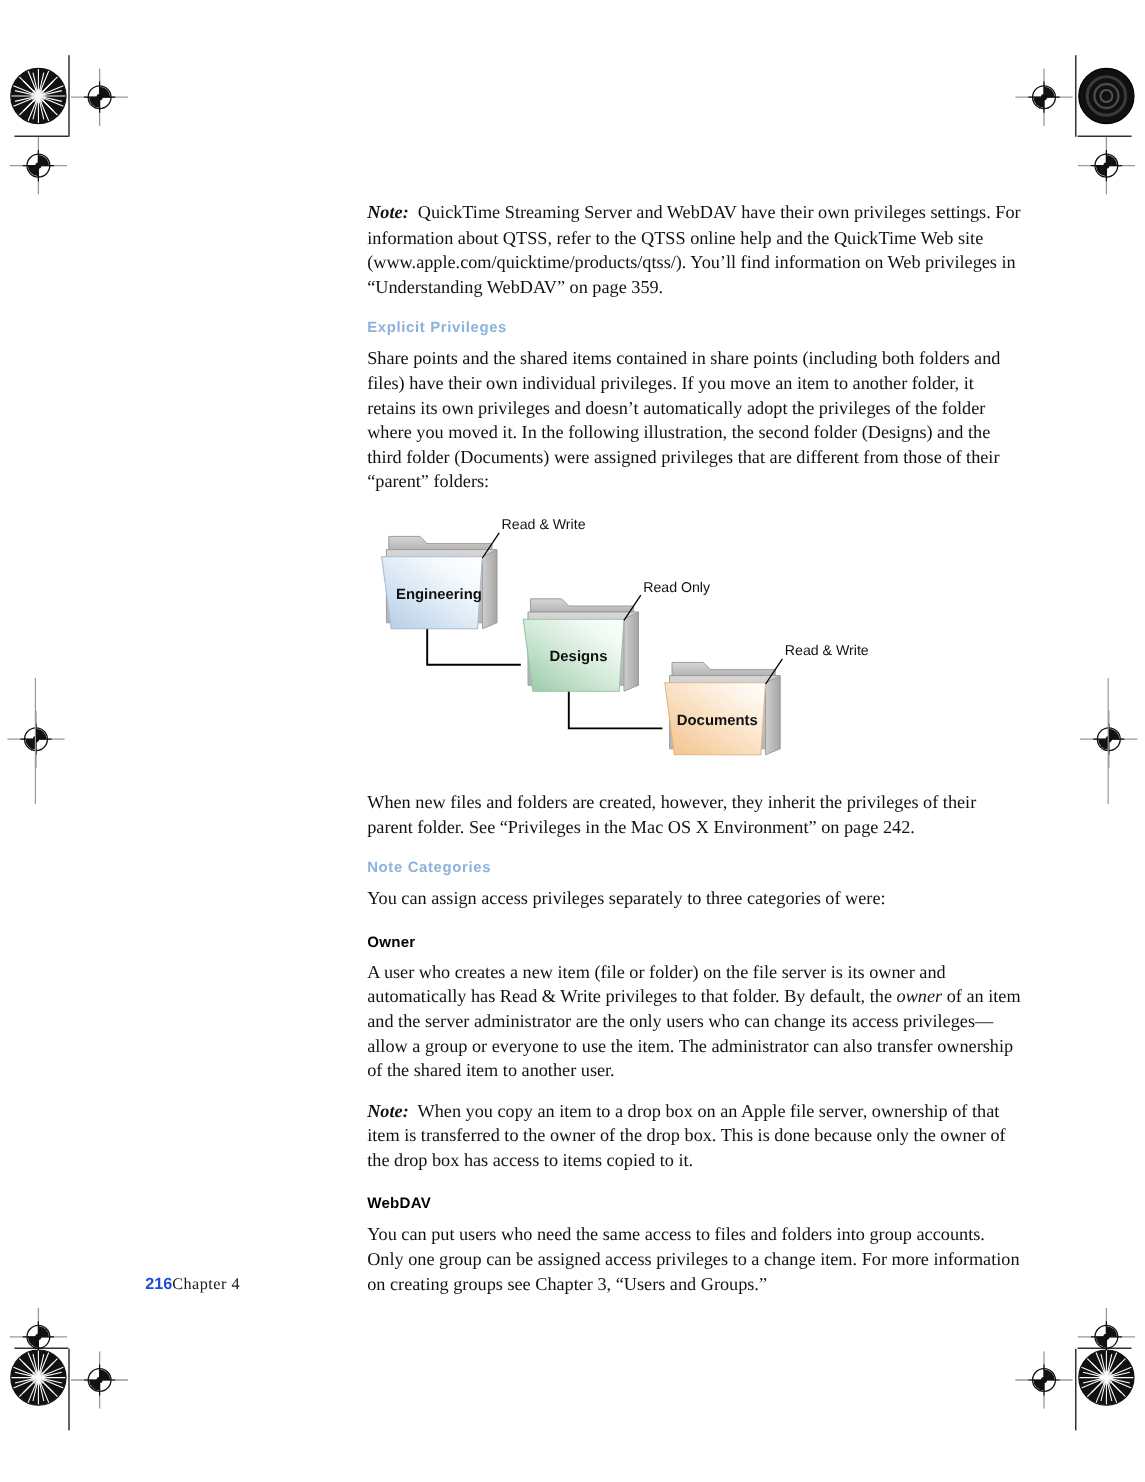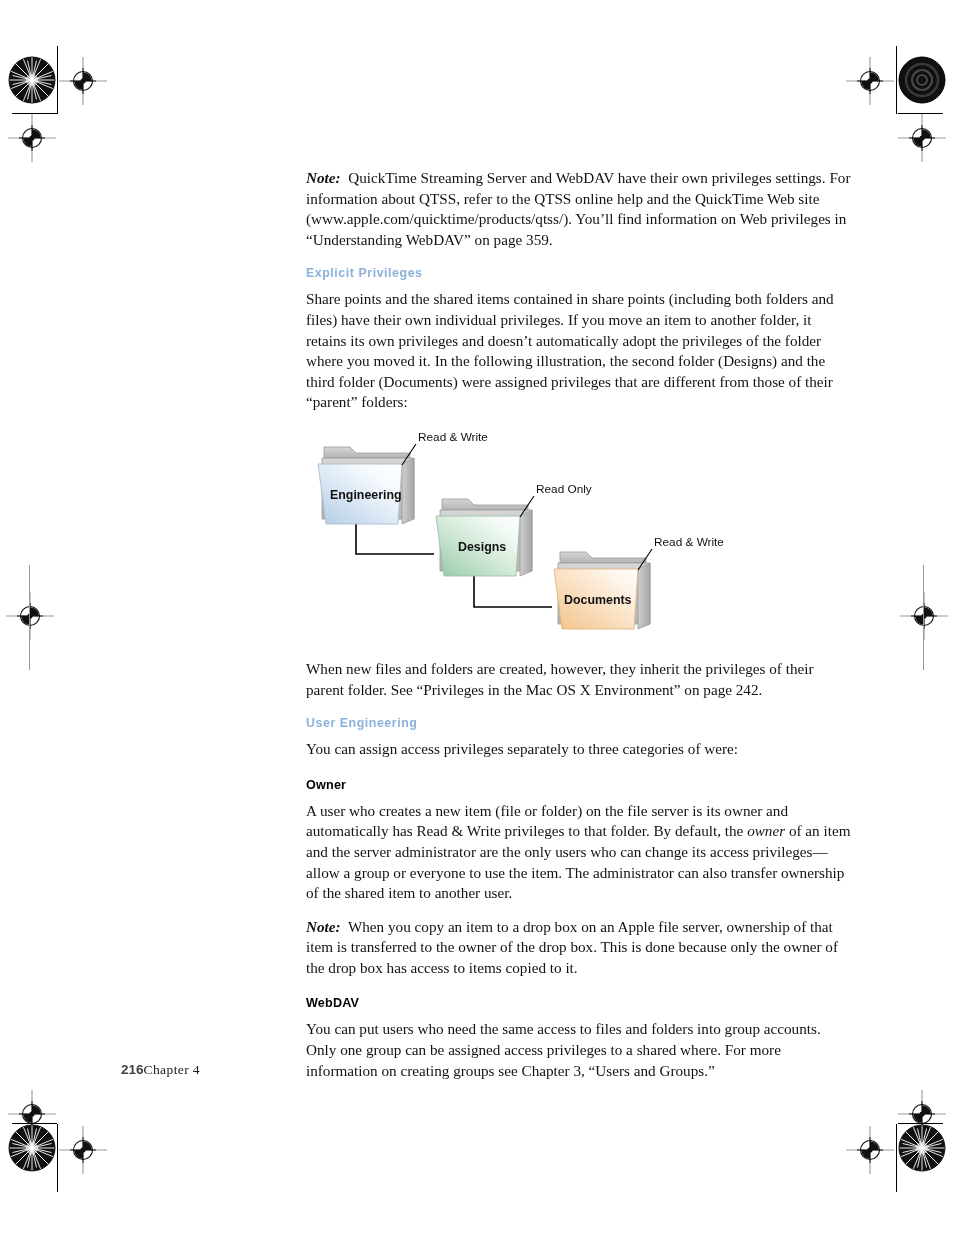--- a/index.html
+++ b/index.html
@@ -86,21 +86,21 @@
     position: absolute;
     left: 121px;
     top: 1062px;
     display: flex;
     align-items: baseline;
   }
   .footer-page {
     font-family: "Liberation Sans", sans-serif;
     font-weight: bold;
     font-size: 13.5px;
-    color: #404040;
+    color: #1d4ed8;
   }
   .footer-chapter {
     font-family: "Liberation Serif", serif;
     font-size: 13.5px;
     color: #1a1a1a;
     margin-left: 0;
     letter-spacing: 0.4px;
   }
 </style>
 </head>
@@ -304,34 +304,34 @@
         <path d="M248 138 L332 138 L328 198 L256 198 Z" fill="url(#gradDoc)" stroke="#e0b684" stroke-width="0.9"></path>
         <text x="258" y="173" font-family="Liberation Sans, sans-serif" font-size="12.4" font-weight="bold" fill="#111">Documents</text>
       </g>
       <line x1="332" y1="139" x2="346" y2="118" stroke="#000" stroke-width="1.1"></line>
       <text x="348" y="115" font-family="Liberation Sans, sans-serif" font-size="11.8" fill="#111">Read &amp; Write</text>
     </svg>
   </div>
 
   <p class="body-text">When new files and folders are created, however, they inherit the privileges of their parent folder. See “Privileges in the Mac OS X Environment” on page 242.</p>
 
-  <h2 class="blue-head">User Engineering</h2>
+  <h2 class="blue-head">Note Categories</h2>
 
   <p class="body-text">You can assign access privileges separately to three categories of were:</p>
 
   <h3 class="black-head">Owner</h3>
 
   <p class="body-text"><span>A user who creates a new item (file or folder) on the file server is its owner and automatically has Read &amp; Write privileges to that folder. By default, the </span><span class="ital">owner</span><span> of an item and the server administrator are the only users who can change its access privileges—allow a group or everyone to use the item. The administrator can also transfer ownership of the shared item to another user.</span></p>
 
   <p class="body-text">
     <span class="note-label">Note:</span>&nbsp;
     <span>When you copy an item to a drop box on an Apple file server, ownership of that item is transferred to the owner of the drop box. This is done because only the owner of the drop box has access to items copied to it.</span>
   </p>
 
   <h3 class="black-head">WebDAV</h3>
 
-  <p class="body-text tight">You can put users who need the same access to files and folders into group accounts. Only one group can be assigned access privileges to a shared where. For more information on creating groups see Chapter 3, “Users and Groups.”</p>
+  <p class="body-text tight">You can put users who need the same access to files and folders into group accounts. Only one group can be assigned access privileges to a change item. For more information on creating groups see Chapter 3, “Users and Groups.”</p>
 </div>
 
 <div class="footer">
   <span class="footer-page">216</span>
   <span class="footer-chapter">Chapter  4</span>
 </div>
 
 </body></html>

